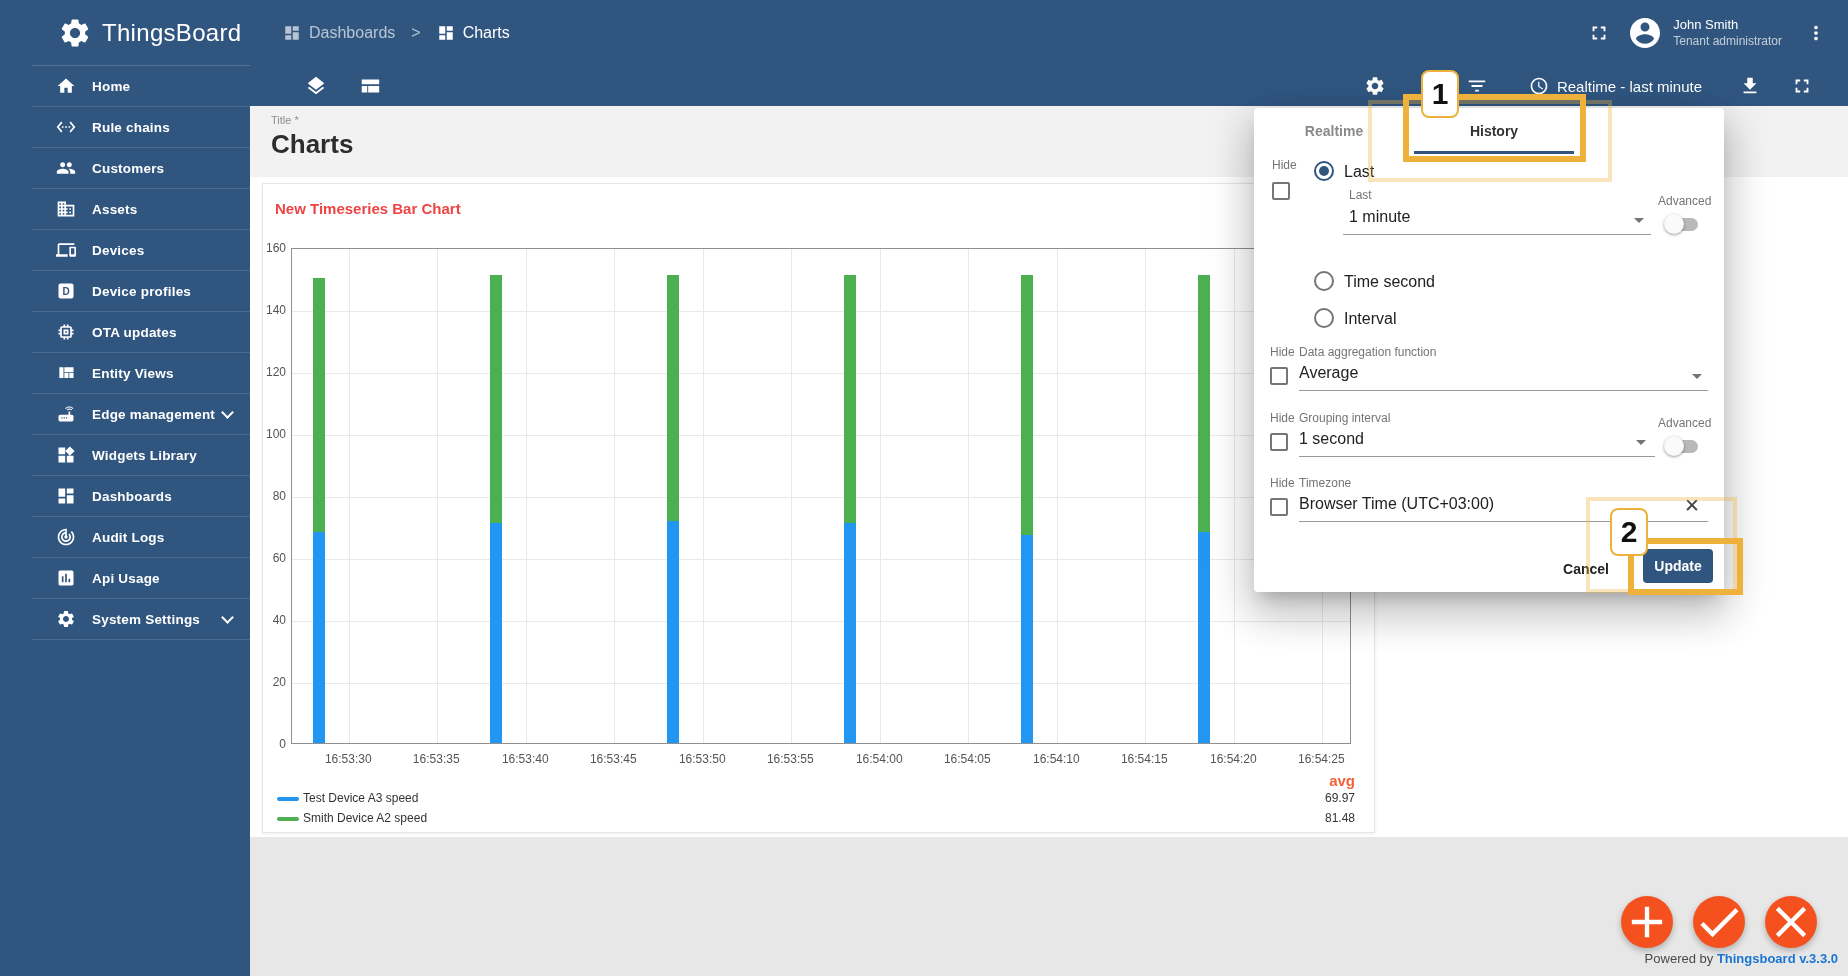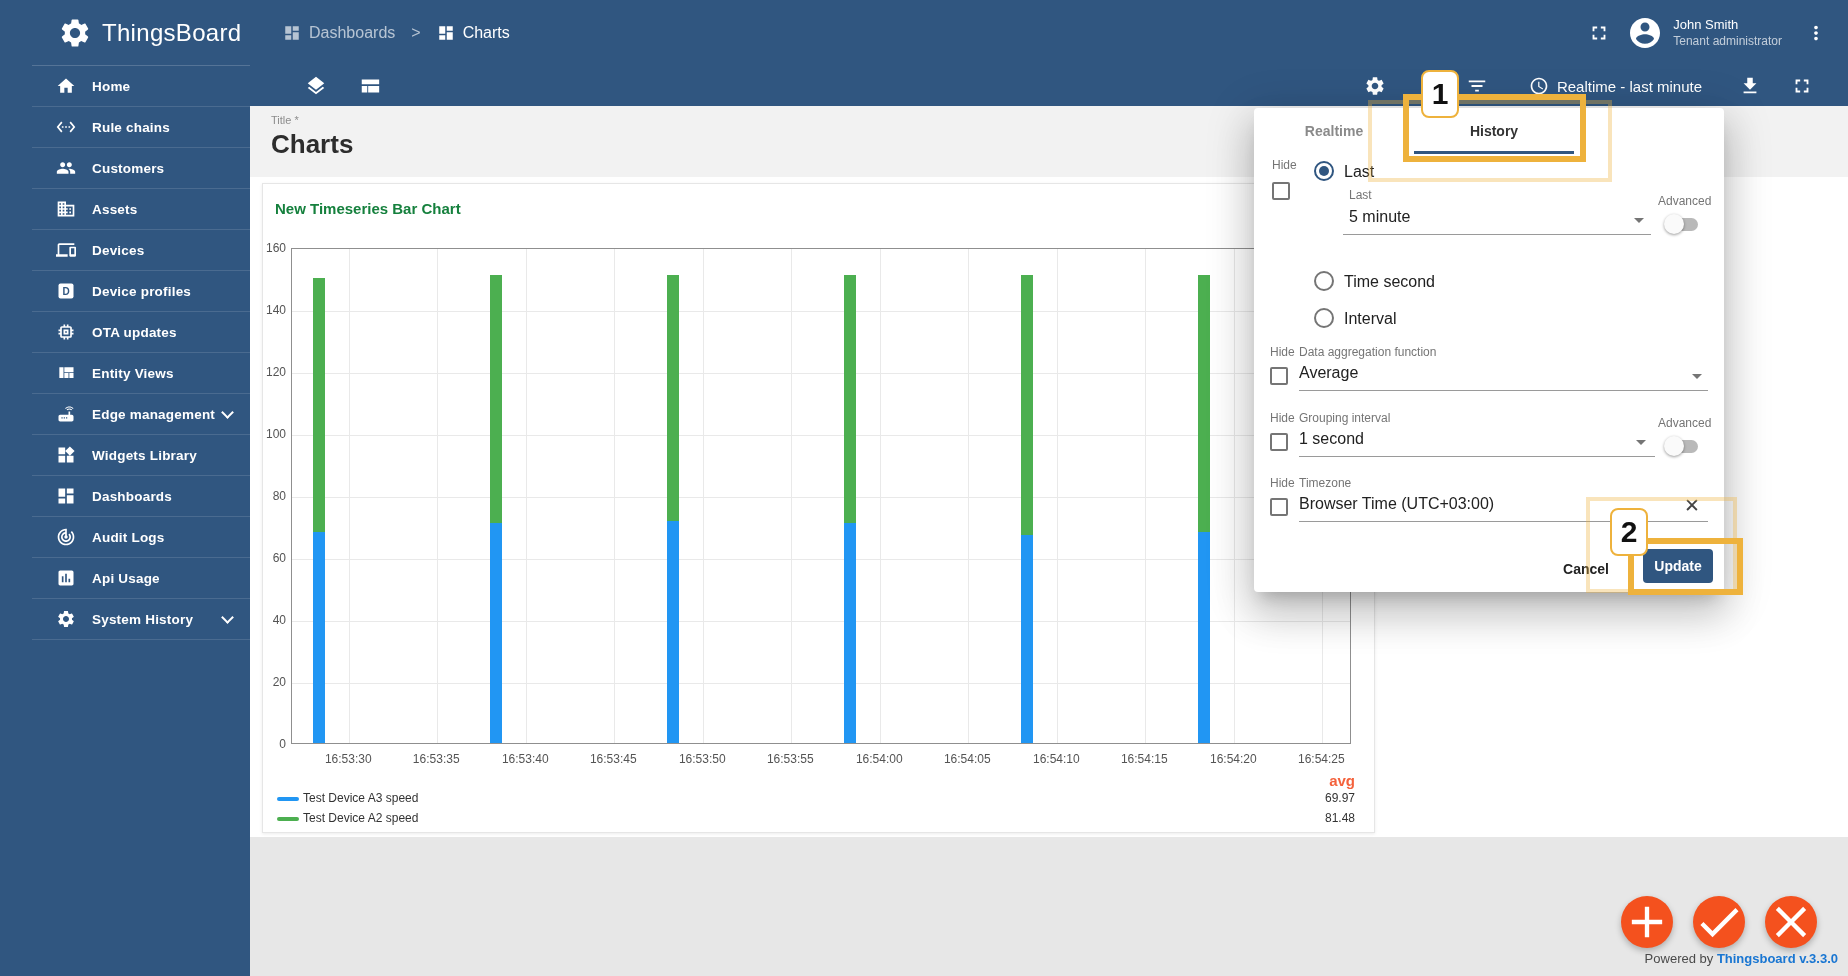--- a/index.html
+++ b/index.html
@@ -39,21 +39,21 @@
   .timewindow { display:flex; align-items:center; gap:8px; font-size:15px; color:#fff; cursor:pointer; padding:0 14px; }
   .timewindow .icon { width:20px; height:20px; }
 
   
   .title-band { position:absolute; left:250px; top:106px; width:1598px; height:71px; background:#f2f2f2; padding:8px 0 0 21px; }
   .title-label { font-size:11px; color:#8c8c8c; }
   .page-title { font-size:26px; font-weight:bold; color:#2d2d2d; margin-top:3px; }
   .canvas { position:absolute; left:250px; top:177px; width:1598px; height:660px; background:#fff; }
 
   .widget { position:absolute; left:12px; top:6px; width:1113px; height:650px; background:#fff; border:1px solid #e6e6e6; box-shadow:0 1px 3px rgba(0,0,0,.08); }
-  .widget-title { position:absolute; left:12px; top:16px; font-size:15px; font-weight:bold; color:#15803d; }
+  .widget-title { position:absolute; left:12px; top:16px; font-size:15px; font-weight:bold; color:#ef4444; }
   .plot { position:absolute; left:28px; top:64px; width:1060px; height:496px; border:1px solid #8f8f8f; background:#fff; }
   .gridline-h { position:absolute; left:0; width:100%; height:1px; background:#e9e9e9; }
   .gridline-v { position:absolute; top:0; height:100%; width:1px; background:#e9e9e9; }
   .bar-seg { position:absolute; width:12px; }
   .axis-ylabel { position:absolute; width:23px; text-align:right; font-size:12px; color:#545454; }
   .axis-xlabel { position:absolute; width:70px; text-align:center; font-size:12px; color:#545454; }
   .legend-header { position:absolute; right:19px; font-size:15px; font-weight:bold; }
   .lg-row { position:absolute; left:0; width:100%; height:18px; }
   .lg-dash { position:absolute; left:14px; top:7px; width:22px; height:4px; border-radius:2px; }
   .lg-name { position:absolute; left:40px; top:1px; font-size:12px; color:#333; }
@@ -215,21 +215,21 @@
             </svg>
           </span>
           <span class="nav-label">Api Usage</span>
         </div>
         <div class="nav-item">
           <span class="icon">
             <svg viewBox="0 0 24 24" style="width:100%;height:100%;display:block" fill="currentColor">
               <path d="M19.14 12.94c.04-.3.06-.61.06-.94 0-.32-.02-.64-.07-.94l2.03-1.58c.18-.14.23-.41.12-.61l-1.92-3.32c-.12-.22-.37-.29-.59-.22l-2.39.96c-.5-.38-1.03-.7-1.62-.94l-.36-2.54c-.04-.24-.24-.41-.48-.41h-3.84c-.24 0-.43.17-.47.41l-.36 2.54c-.59.24-1.13.57-1.62.94l-2.39-.96c-.22-.08-.47 0-.59.22L2.74 8.87c-.12.21-.08.47.12.61l2.03 1.58c-.05.3-.09.63-.09.94s.02.64.07.94l-2.03 1.58c-.18.14-.23.41-.12.61l1.92 3.32c.12.22.37.29.59.22l2.39-.96c.5.38 1.03.7 1.62.94l.36 2.54c.05.24.24.41.48.41h3.84c.24 0 .44-.17.47-.41l.36-2.54c.59-.24 1.13-.56 1.62-.94l2.39.96c.22.08.47 0 .59-.22l1.92-3.32c.12-.22.07-.47-.12-.61l-2.01-1.58zM12 15.6c-1.98 0-3.6-1.62-3.6-3.6s1.62-3.6 3.6-3.6 3.6 1.62 3.6 3.6-1.62 3.6-3.6 3.6z"></path>
             </svg>
           </span>
-          <span class="nav-label">System History</span>
+          <span class="nav-label">System Settings</span>
           <span class="nav-chevron"></span>
         </div>
       </nav>
   </aside>
 
   <header class="topbar">
     <div class="breadcrumb">
       <span class="bc-item bc-prev">
         <span class="icon">
             <svg viewBox="0 0 24 24" style="width:100%;height:100%;display:block" fill="currentColor">
@@ -395,21 +395,21 @@
         <div class="axis-xlabel" style="left: 935.34px; top: 568px;">16:54:20</div>
         <div class="axis-xlabel" style="left: 1023.32px; top: 568px;">16:54:25</div>
         <div class="legend-header" style="top: 588px; color: rgb(244, 98, 60);">avg</div>
         <div class="lg-row" style="top: 606px;">
           <div class="lg-dash" style="background: rgb(33, 150, 243);"></div>
           <div class="lg-name">Test Device A3 speed</div>
           <div class="lg-val">69.97</div>
         </div>
         <div class="lg-row" style="top: 626px;">
           <div class="lg-dash" style="background: rgb(76, 175, 80);"></div>
-          <div class="lg-name">Test Device A2 speed</div>
+          <div class="lg-name">Smith Device A2 speed</div>
           <div class="lg-val">81.48</div>
         </div>
       </div>
   </div>
 
   <div class="bottom-strip">
     <button class="fab" style="left: 1371px; top: 59px; background: rgb(244, 81, 30);">
         <span>
           <svg viewBox="0 0 24 24" style="width:100%;height:100%;display:block" fill="currentColor">
             <path d="M19 13h-6v6h-2v-6H5v-2h6V5h2v6h6v2z"></path>
@@ -438,21 +438,21 @@
       <div class="tab tab-inactive" style="left:0;">Realtime</div>
       <div class="tab tab-active" style="left:160px;">History</div>
       <div class="ink-bar"></div>
     </div>
 
     <div class="hint" style="left:18px; top:50px;">Hide</div>
     <div class="cb" style="left:18px; top:74px;"></div>
     <div class="radio radio-on" style="left:60px; top:53px;"></div>
     <div class="radio-label" style="left:90px; top:55px;">Last</div>
     <div class="hint" style="left:95px; top:80px;">Last</div>
-    <div class="val" style="left:95px; top:100px;">5 minute</div>
+    <div class="val" style="left:95px; top:100px;">1 minute</div>
     <div class="sel-arrow" style="left:380px; top:110px;"></div>
     <div class="underline" style="left:89px; top:126px; width:308px;"></div>
     <div class="hint" style="left:404px; top:86px;">Advanced</div>
     <div class="toggle" style="left:410px; top:106px;">
         <span class="track"></span>
         <span class="knob"></span>
       </div>
 
     <div class="radio" style="left:60px; top:163px;"></div>
     <div class="radio-label" style="left:90px; top:165px;">Time second</div>

